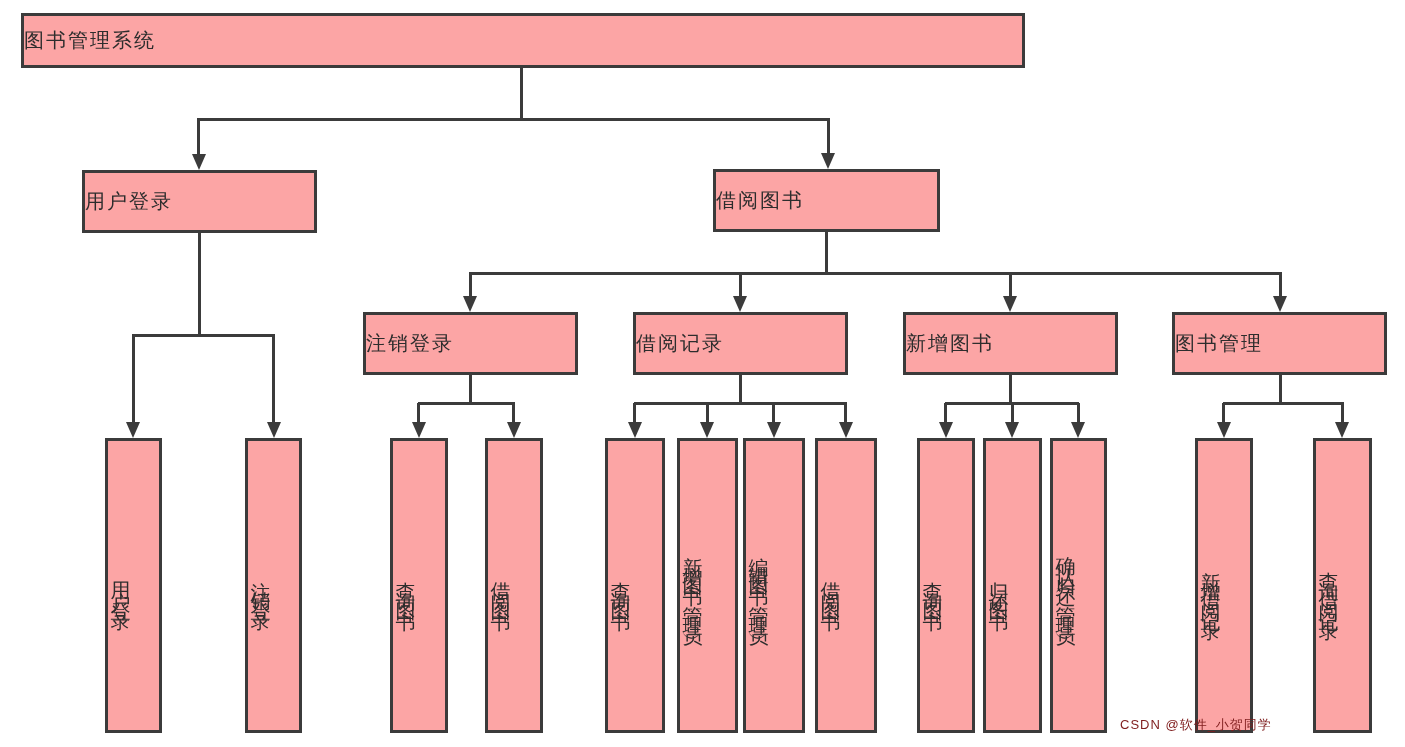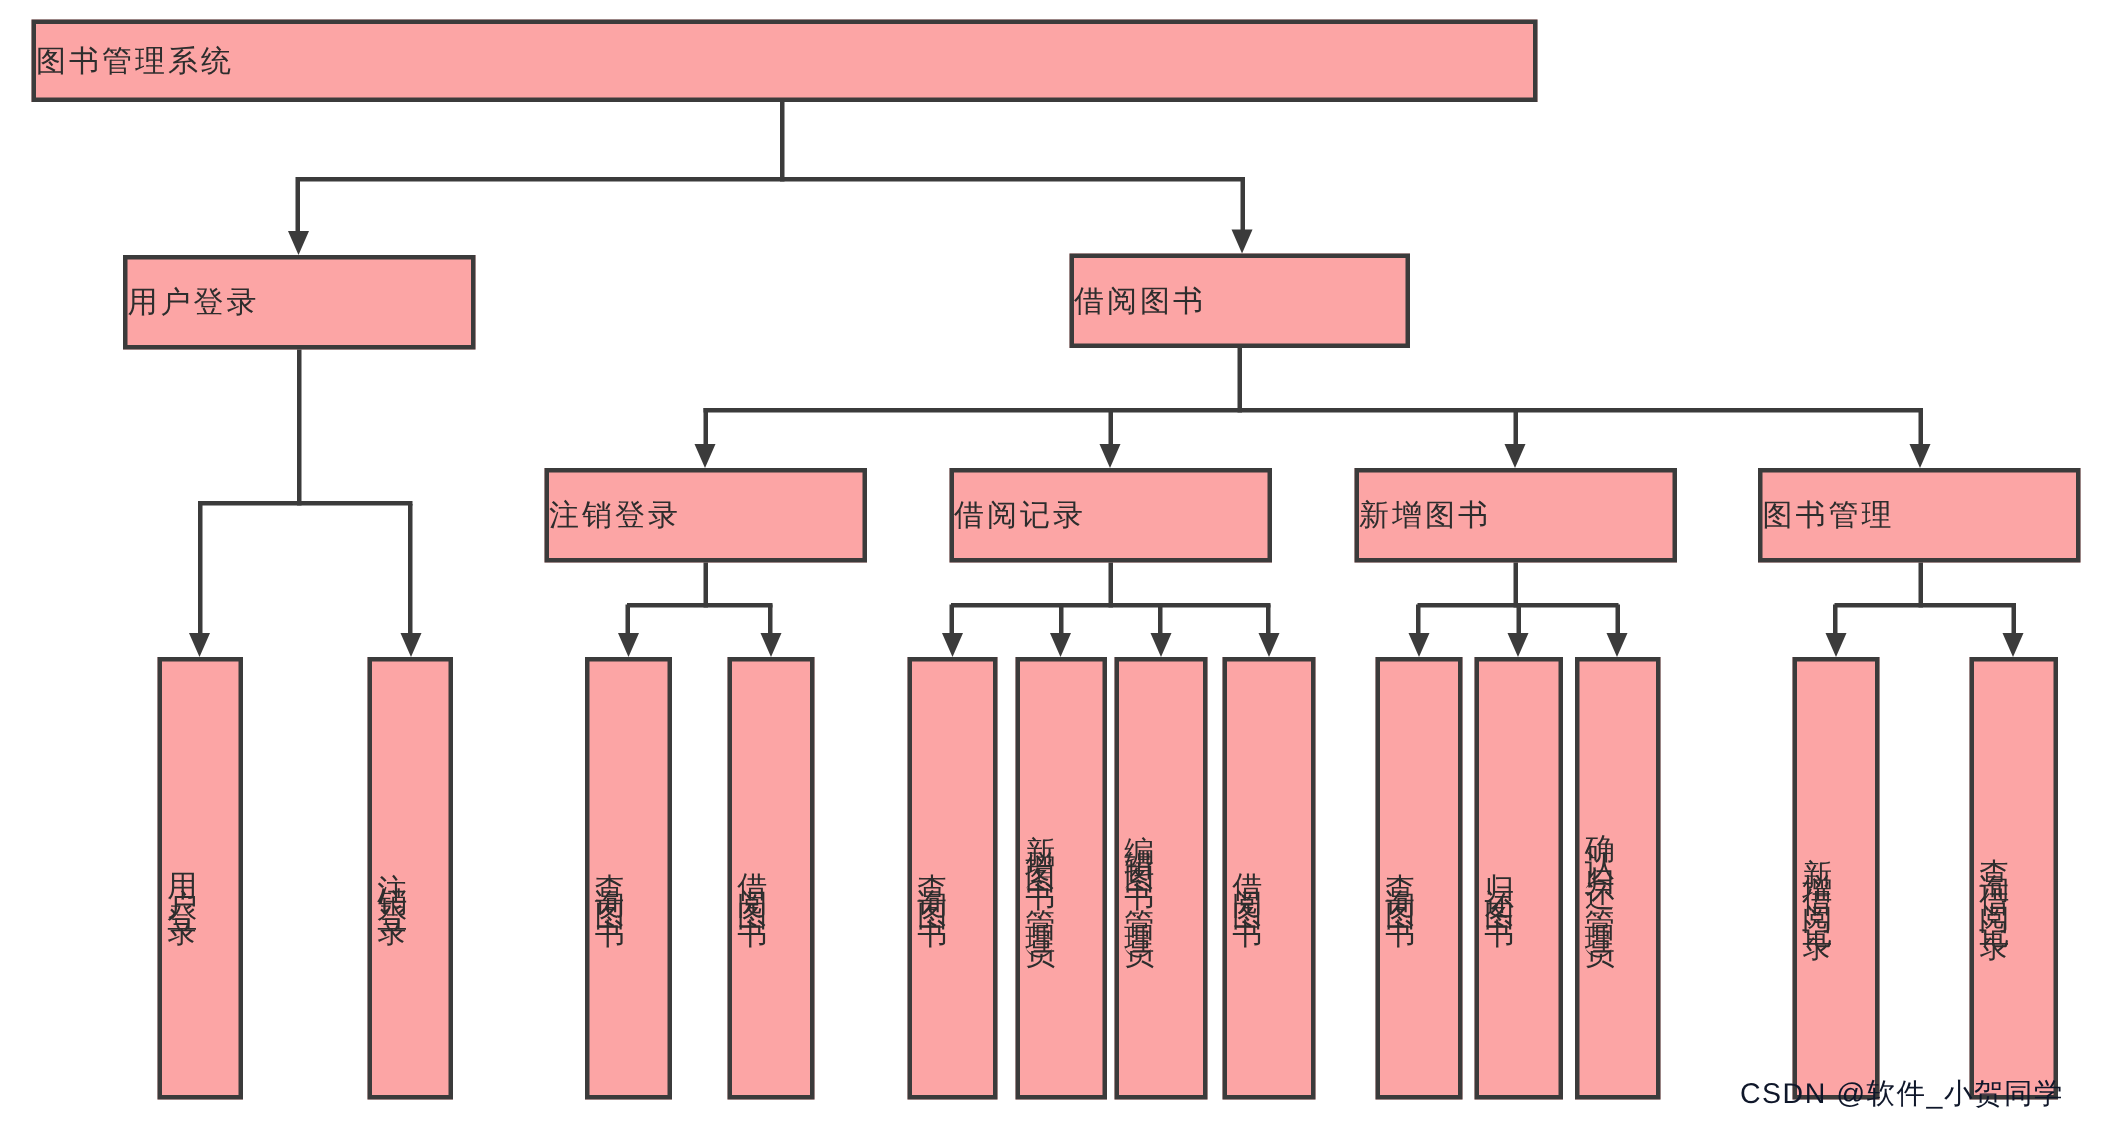--- a/index.html
+++ b/index.html
@@ -31,24 +31,24 @@
   .vl{position:absolute;width:3px;background:#3b3b3b;}
   .hl{position:absolute;height:3px;background:#3b3b3b;}
   .arr{
     position:absolute;width:0;height:0;
     border-left:7px solid transparent;
     border-right:7px solid transparent;
     border-top:16px solid #3b3b3b;
   }
   .watermark{
     position:absolute;
-    left:1160px;top:716px;
-    font-size:19px;
+    left:1120px;top:716px;
+    font-size:13px;
     letter-spacing:1px;
-    color:#0f172a;
+    color:#7f1d1d;
     z-index:10;
     white-space:nowrap;
   }
 </style>
 </head>
 <body>
 
 <div id="stage">
 
   <div class="box hbox" style="left:21px;top:13px;width:1004px;height:55px;">

